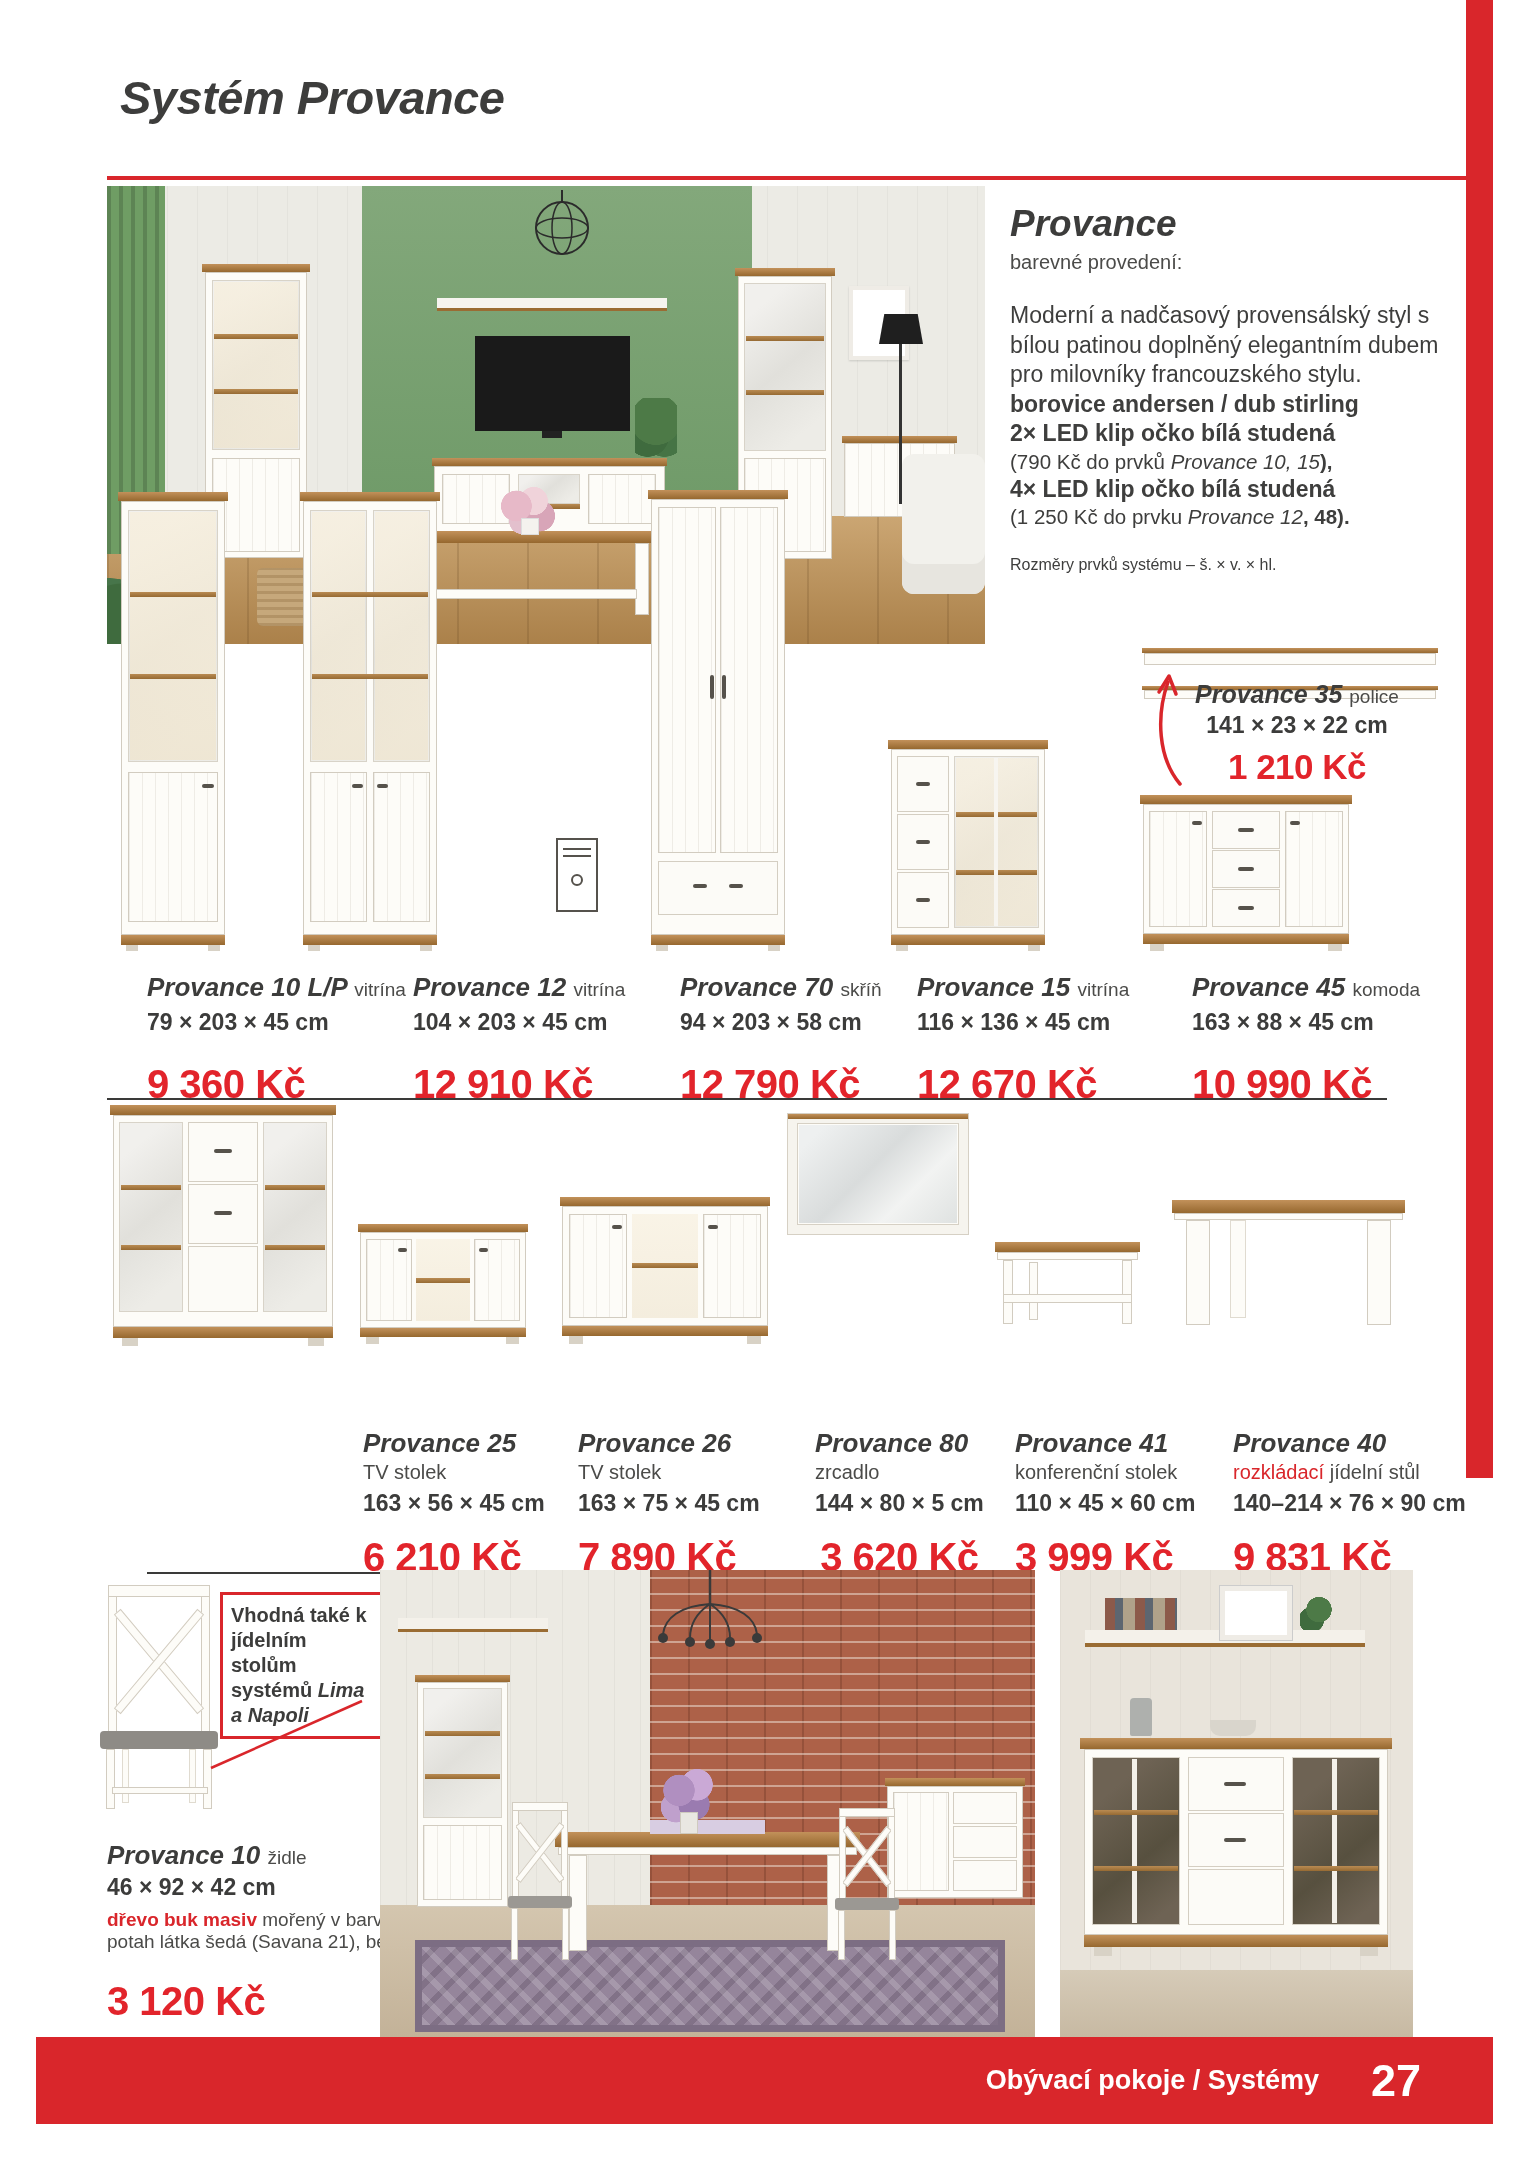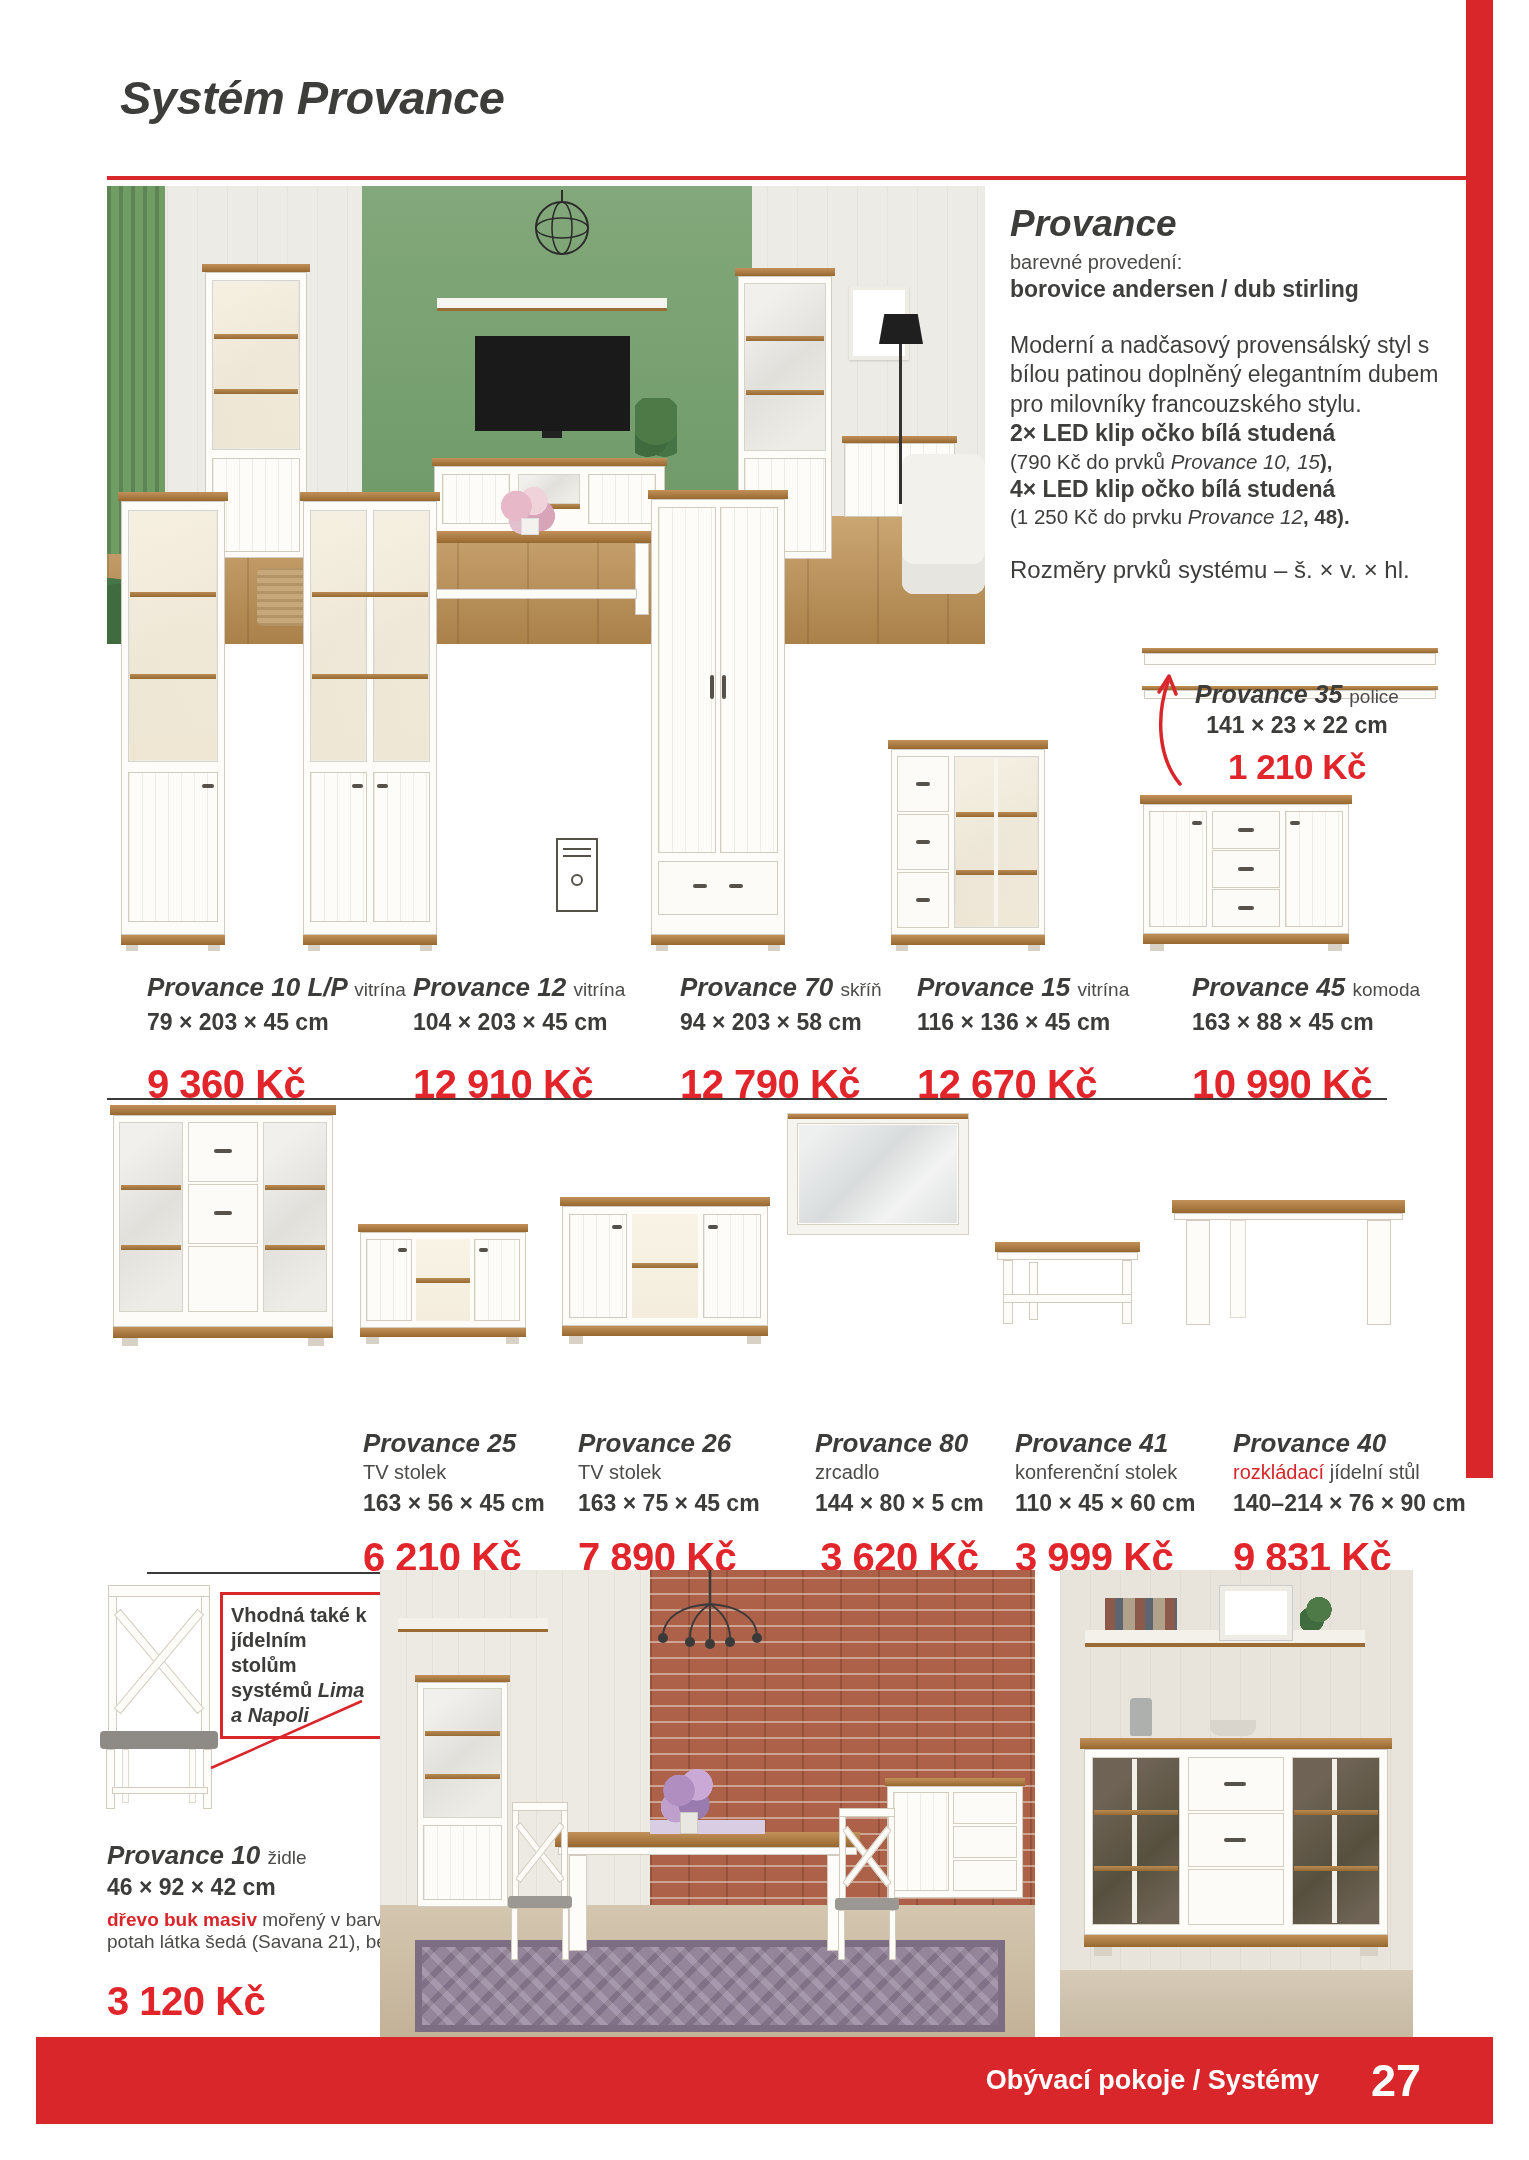--- a/index.html
+++ b/index.html
@@ -103,27 +103,27 @@
       <line x1="40" y1="0" x2="40" y2="12" stroke="#2b2b2b" stroke-width="2"></line>
       <circle cx="40" cy="38" r="26" fill="none" stroke="#2b2b2b" stroke-width="2"></circle>
       <ellipse cx="40" cy="38" rx="26" ry="10" fill="none" stroke="#2b2b2b" stroke-width="1.5"></ellipse>
       <ellipse cx="40" cy="38" rx="10" ry="26" fill="none" stroke="#2b2b2b" stroke-width="1.5"></ellipse>
     </svg>
   </div>
 
   <div class="info-col">
     <div style="font-size:37px;font-weight:bold;font-style:italic;color:#3c3c3b;line-height:1.05;">Provance</div>
     <div style="font-size:20px;color:#4b4b49;margin-top:6px;">barevné provedení:</div>
+    <div style="margin-top:26px;width:450px;">Moderní a nadčasový provensálský styl s bílou patinou doplněný elegantním dubem pro milovníky francouzského stylu.</div>
     <div style="font-size:23px;font-weight:bold;">borovice andersen / dub stirling</div>
-    <div style="margin-top:26px;width:450px;">Moderní a nadčasový provensálský styl s bílou patinou doplněný elegantním dubem pro milovníky francouzského stylu.</div>
     <div style="font-weight:bold;">2× LED klip očko bílá studená</div>
     <div style="font-size:20.5px;"><span>(790 Kč do prvků </span><span class="it">Provance 10, 15</span><span class="b">),</span></div>
     <div style="font-weight:bold;">4× LED klip očko bílá studená</div>
     <div style="font-size:20.5px;"><span>(1 250 Kč do prvku </span><span class="it">Provance 12</span><span class="b">, 48).</span></div>
-    <div style="font-size:24px;margin-top:24px;">Rozměry prvků systému – š. × v. × hl.</div>
+    <div style="font-size:16px;margin-top:24px;">Rozměry prvků systému – š. × v. × hl.</div>
   </div>
 
   <div class="e" style="left:118px;top:492px;width:110px;height:460px;">
     <div class="wd" style="left:0;top:0;width:110px;height:9px;"></div>
     <div class="wh" style="left:3px;top:9px;width:104px;height:434px;"></div>
     <div class="gl" style="left:10px;top:18px;width:90px;height:252px;"></div>
     <div class="glow" style="left:12px;top:20px;width:86px;height:248px;opacity:.8;"></div>
     <div class="shelfline" style="left:12px;top:100px;width:86px;"></div>
     <div class="shelfline" style="left:12px;top:182px;width:86px;"></div>
     <div class="wh plank" style="left:10px;top:280px;width:90px;height:150px;"></div>

